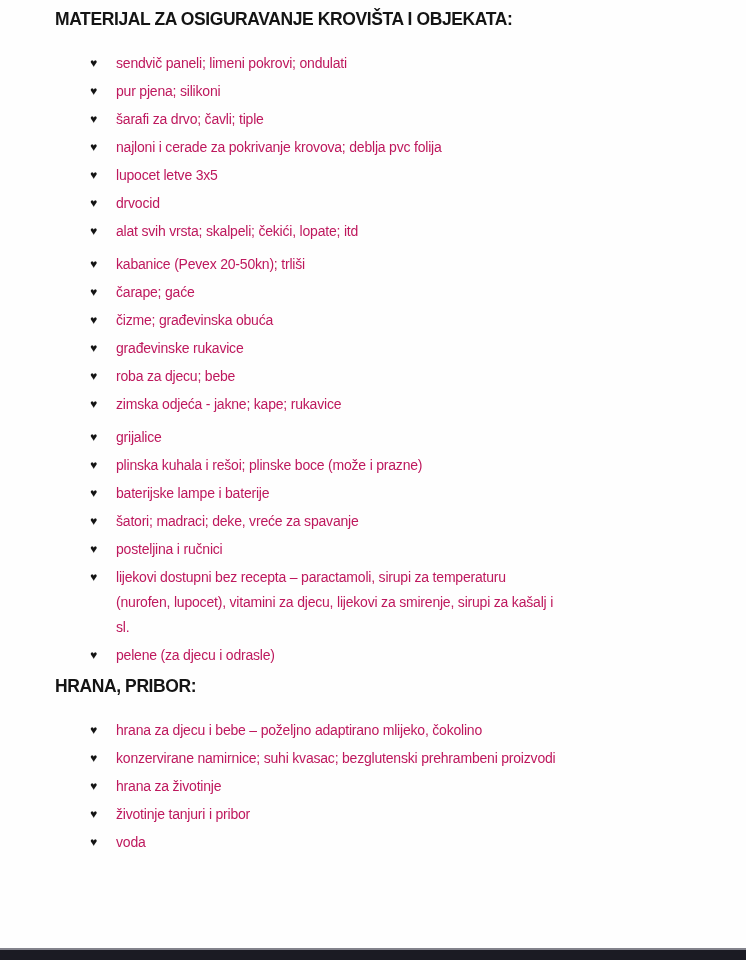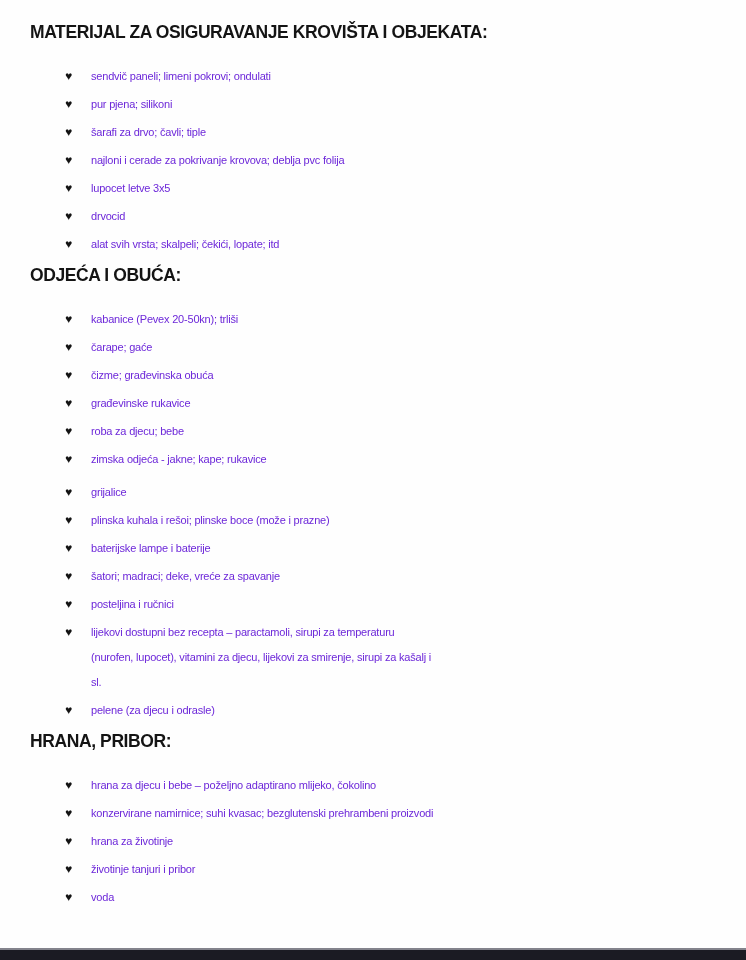--- a/index.html
+++ b/index.html
@@ -9,22 +9,23 @@
     overflow: hidden;
     font-family: "Liberation Sans", sans-serif;
     position: relative;
   }
   .page {
     position: relative;
     width: 746px; height: 960px;
     background: #fefefe;
   }
   .content {
-    padding: 22px 36px 0 30px;
+    padding: 9px 36px 0 30px;
     color: #2a2a2a;
+    margin-left: 25px;
   }
   .section-heading {
     font-size: 17.5px;
     font-weight: bold;
     color: #141414;
     letter-spacing: -0.4px;
     line-height: 20px;
     margin: 0 0 22px 0;
   }
   ul.section-list {
@@ -40,24 +41,24 @@
   .heart {
     flex: 0 0 14px;
     width: 14px;
     font-size: 12px;
     line-height: 25px;
     color: #131313;
     margin-right: 12px;
   }
   .item-text {
     flex: 1;
-    font-size: 11px;
+    font-size: 14px;
     letter-spacing: -0.2px;
     line-height: 25px;
-    color: #6d28d9;
+    color: #be185d;
     white-space: pre-line;
   }
   .bottom-bar {
     position: absolute;
     left: 0; right: 0; bottom: 0;
     height: 10px;
     background: #1b1b23;
     border-top: 2px solid #83838c;
   }
 </style>
@@ -93,21 +94,20 @@
             <span class="heart">♥</span>
             <span class="item-text">drvocid</span>
           </li>
           <li class="list-item">
             <span class="heart">♥</span>
             <span class="item-text">alat svih vrsta; skalpeli; čekići, lopate; itd</span>
           </li>
         </ul>
       </section>
       <section>
-        <h2 class="section-heading">ODJEĆA I OBUĆA:</h2>
         <ul class="section-list">
           <li class="list-item">
             <span class="heart">♥</span>
             <span class="item-text">kabanice (Pevex 20-50kn); trliši</span>
           </li>
           <li class="list-item">
             <span class="heart">♥</span>
             <span class="item-text">čarape; gaće</span>
           </li>
           <li class="list-item">

